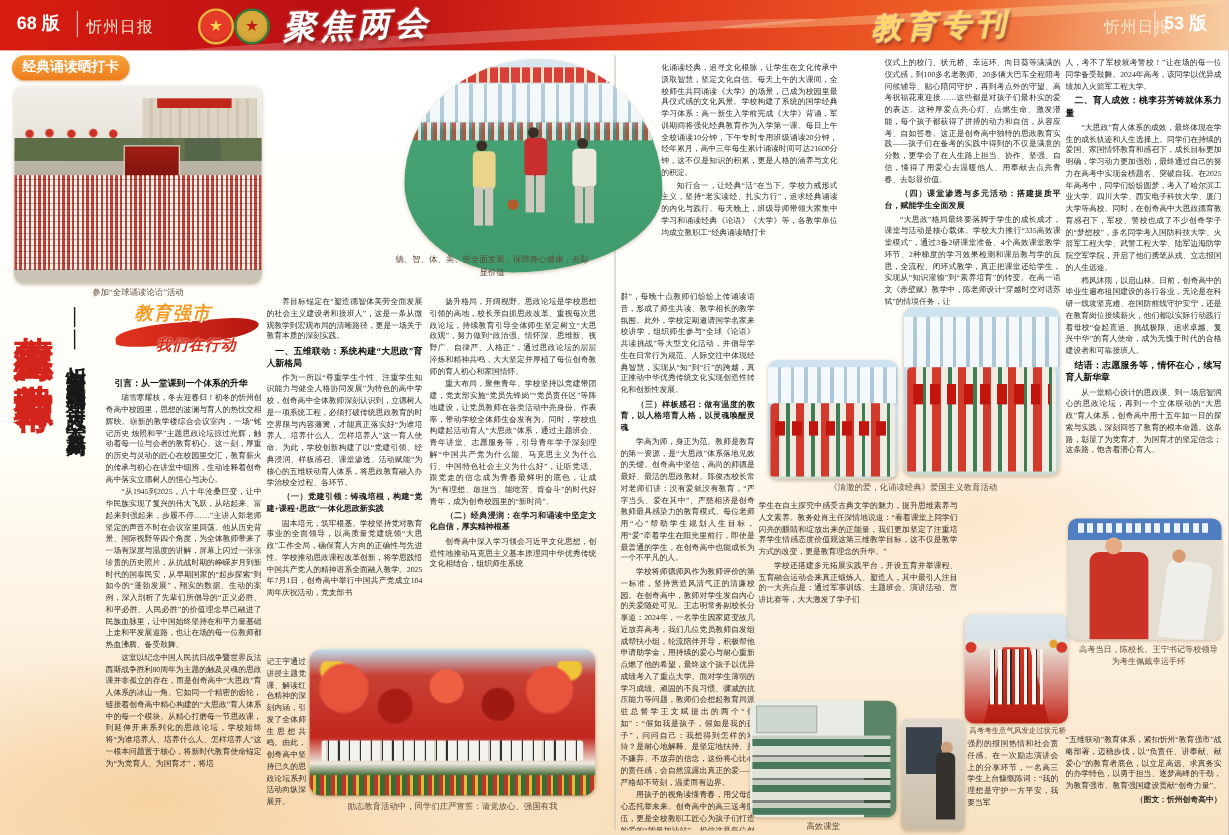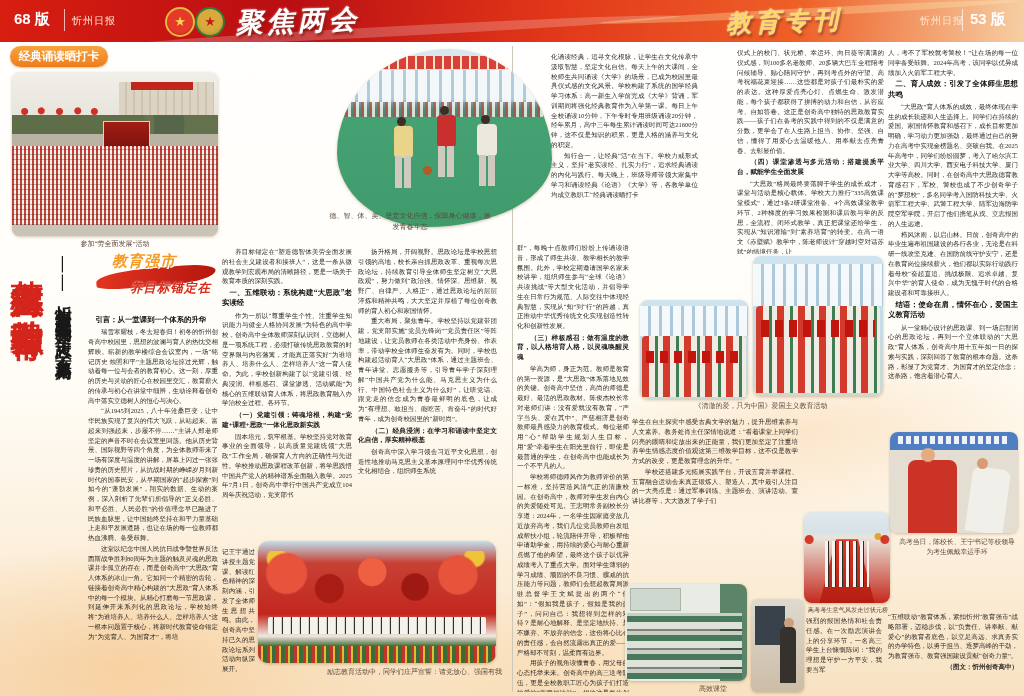--- a/index.html
+++ b/index.html
@@ -6,21 +6,21 @@
   #spread{position:relative;width:1024px;height:696px;margin:0 auto;overflow:hidden;
     background:linear-gradient(#ffffff 0%,#fffdf6 55%,#fcf0dd 78%,#f8e2c2 100%);
     font-family:"Liberation Serif","DejaVu Serif",serif;}
   
   .hdr{position:absolute;left:0;top:0;width:1024px;height:42px;
     background:linear-gradient(95deg,#d81e10 0%,#b90e13 28%,#e03419 52%,#ee6128 78%,#f6cfa4 100%);overflow:hidden;}
   .hdr .streak1,.hdr .streak2{position:absolute;background:rgba(255,255,255,.22);transform:skewY(-3deg);}
   .hdr .streak1{left:120px;top:26px;width:560px;height:10px;border-radius:50%;}
   .hdr .streak2{left:600px;top:8px;width:420px;height:8px;border-radius:50%;background:rgba(255,230,170,.35);}
   .pageno{position:absolute;top:10px;color:#fff;font-weight:bold;font-size:15px;font-family:"Liberation Sans",sans-serif;}
-  .mast{position:absolute;top:14px;color:#ffe9d2;font-size:10px;letter-spacing:1px;font-family:Liberation Sans, sans-serif;}
+  .mast{position:absolute;top:14px;color:#ffe9d2;font-size:13px;letter-spacing:1px;font-family:Liberation Sans, sans-serif;}
   .vsep{position:absolute;top:9px;width:1px;height:22px;background:rgba(255,255,255,.7);}
   .emblem{position:absolute;top:7px;width:26px;height:26px;border-radius:50%;text-align:center;line-height:26px;font-size:13px;}
   .emblem.nat{background:radial-gradient(circle at 50% 42%,#e5392a 60%,#a8140f 100%);border:2px solid #e8b83c;color:#ffd84d;}
   .emblem.cppcc{background:radial-gradient(circle at 50% 42%,#d8a93b 55%,#b4822a 100%);border:2px solid #2f7d3a;color:#c21d12;}
   .callig{position:absolute;font-weight:bold;font-style:italic;letter-spacing:4px;}
   .callig.focus{left:236px;top:3px;font-size:27px;color:#ffffff;text-shadow:1px 2px 3px #7e120c,0 0 2px #fff;transform:rotate(-2deg);}
   .callig.edu{left:726px;top:5px;font-size:25px;color:#ffd766;text-shadow:0 0 2px #ffffff,1px 2px 3px #7e2410;transform:rotate(-2deg);}
   .fold{position:absolute;left:512px;top:46px;width:1px;height:646px;background:#ccc7bb;}
   
   .glow{position:absolute;pointer-events:none;}
@@ -143,29 +143,29 @@
 
   <div class="photo ph-assembly" style="left:12px;top:72px;width:206px;height:164px;">
     <div class="bld"></div>
     <div class="bsign"></div>
     <div class="flagline"></div>
     <div class="trees"></div>
     <div class="screen"></div>
     <div class="crowd"></div>
     <div class="front"></div>
   </div>
-  <div class="cap" style="left:12px;top:239px;width:206px;">参加“劳全面发展”活动</div>
+  <div class="cap" style="left:12px;top:239px;width:206px;">参加“全球诵读论语”活动</div>
 
   <div class="vhead-sub">——忻州创奇高中五维联动构建“大思政”育人新格局</div>
   <div class="vhead-main">落实立德树人　助力教育强市</div>
 
   <div class="ribbon">
     <div class="swoosh"></div>
     <div class="t1">教育强市</div>
-    <div class="t2">养目标锚定在</div>
+    <div class="t2">我们在行动</div>
   </div>
 
   <div class="col" style="left:88px;top:313px;width:130px;height:380px;">
     <div class="hA">引言：从一堂课到一个体系的升华</div>
     <p>瑞雪寒耀枝，冬去迎春归！初冬的忻州创奇高中校园里，思想的波澜与育人的热忱交相辉映。崭新的教学楼综合会议室内，一场“铭记历史 烛照和平”主题思政论坛掠过光辉，触动着每一位与会者的教育初心。这一刻，厚重的历史与灵动的匠心在校园里交汇，教育薪火的传承与初心在讲堂中细辨，生动诠释着创奇高中落实立德树人的恒心与决心。</p>
     <p>“从1945到2025，八十年沧桑巨变，让中华民族实现了复兴的伟大飞跃，从站起来、富起来到强起来，步履不停……”主讲人郑老师坚定的声音不时在会议室里回荡。他从历史背景、国际视野等四个角度，为全体教师带来了一场有深度与温度的讲解，屏幕上闪过一张张珍贵的历史照片，从抗战时期的峥嵘岁月到新时代的国泰民安，从早期国家的“起步探索”到如今的“蓬勃发展”，翔实的数据、生动的案例，深入剖析了先辈们所倡导的“正义必胜、和平必胜、人民必胜”的价值理念早已融进了民族血脉里，让中国始终坚持在和平力量基础上走和平发展道路，也让在场的每一位教师都热血沸腾、备受鼓舞。</p>
     <p>这堂以纪念中国人民抗日战争暨世界反法西斯战争胜利80周年为主题的触及灵魂的思政课并非孤立的存在，而是创奇高中“大思政”育人体系的冰山一角。它如同一个精密的齿轮，链接着创奇高中精心构建的“大思政”育人体系中的每一个模块。从精心打磨每一节思政课，到延伸开来系列化的思政论坛，学校始终将“为谁培养人、培养什么人、怎样培养人”这一根本问题置于核心，将新时代教育使命锚定为“为党育人、为国育才”，将培</p>
   </div>
 
   <div class="photo ph-circle" style="left:337px;top:49px;width:215px;height:178px;">
@@ -182,39 +182,39 @@
         <div class="body" style="background:#c92f2f;"></div>
         <div class="legs"></div>
     </div>
     <div class="player" style="left:63%;top:37%;">
       <div class="head"></div>
         <div class="body" style="background:#ece8de;"></div>
         <div class="legs"></div>
     </div>
     <div class="ball" style="left:40%;top:66%;"></div>
   </div>
-  <div class="cap" style="left:328px;top:211px;width:164px;">德、智、体、美、坚定文化自信，保障身心健康，激发青春斗志</div>
+  <div class="cap" style="left:328px;top:211px;width:164px;">德、智、体、美、劳全面发展，保障身心健康，去彰显价值</div>
 
   <div class="col" style="left:222px;top:247px;width:130px;height:296px;">
     <p>养目标锚定在“塑造德智体美劳全面发展的社会主义建设者和接班人”，这是一条从微观教学到宏观布局的清晰路径，更是一场关于教育本质的深刻实践。</p>
-    <div class="hA">一、五维联动：系统构建“大思政”老实读经</div>
+    <div class="hA">一、五维联动：系统构建“大思政”育人新格局</div>
     <p>作为一所以“尊重学生个性、注重学生知识能力与健全人格协同发展”为特色的高中学校，创奇高中全体教师深刻认识到，立德树人是一项系统工程，必须打破传统思政教育的时空界限与内容藩篱，才能真正落实好“为谁培养人、培养什么人、怎样培养人”这一育人使命。为此，学校创新构建了以“党建引领、经典浸润、样板感召、课堂渗透、活动赋能”为核心的五维联动育人体系，将思政教育融入办学治校全过程、各环节。</p>
     <div class="hB">（一）党建引领：铸魂培根，构建“党建+课程+思政”一体化思政新实践</div>
     <p>固本培元，筑牢根基。学校坚持党对教育事业的全面领导，以高质量党建统领“大思政”工作全局，确保育人方向的正确性与先进性。学校推动思政课程改革创新，将学思践悟中国共产党人的精神谱系全面融入教学。2025年7月1日，创奇高中举行中国共产党成立104周年庆祝活动，党支部书</p>
   </div>
   <div class="col" style="left:222px;top:547px;width:33px;height:142px;">
     <p style="text-indent:0;">记王宇通过讲授主题党课、解读红色精神的深刻内涵，引发了全体师生思想共鸣。由此，创奇高中坚持已久的思政论坛系列活动向纵深展开。</p>
   </div>
 
   <div class="photo ph-flags" style="left:258px;top:541px;width:238px;height:122px;">
     <div class="mass"></div>
     <div class="people"></div>
     <div class="flowers"></div>
   </div>
-  <div class="cap" style="left:252px;top:667px;width:250px;text-align:right;">励志教育活动中，同学们庄严宣誓：请党放心、强国有我</div>
+  <div class="cap" style="left:252px;top:667px;width:250px;">励志教育活动中，同学们庄严宣誓：请党放心、强国有我</div>
 
   <div class="col" style="left:358px;top:247px;width:139px;height:292px;">
     <p>扬升格局，开阔视野。思政论坛是学校思想引领的高地，校长亲自抓思政改革、重视每次思政论坛，持续教育引导全体师生坚定树立“大思政观”，努力做到“政治强、情怀深、思维新、视野广、自律严、人格正”，通过思政论坛的层层淬炼和精神共鸣，大大坚定并厚植了每位创奇教师的育人初心和家国情怀。</p>
     <p>重大布局，聚焦青年。学校坚持以党建带团建，党支部实施“党员先锋岗”“党员责任区”等阵地建设，让党员教师在各类活动中亮身份、作表率，带动学校全体师生奋发有为。同时，学校也构建起活动育人“大思政”体系，通过主题班会、青年讲堂、志愿服务等，引导青年学子深刻理解“中国共产党为什么能、马克思主义为什么行、中国特色社会主义为什么好”，让听党话、跟党走的信念成为青春最鲜明的底色，让成为“有理想、敢担当、能吃苦、肯奋斗”的时代好青年，成为创奇校园里的“新时尚”。</p>
     <div class="hB">（二）经典浸润：在学习和诵读中坚定文化自信，厚实精神根基</div>
     <p>创奇高中深入学习领会习近平文化思想，创造性地推动马克思主义基本原理同中华优秀传统文化相结合，组织师生系统</p>
   </div>
 
   <div class="col" style="left:551px;top:52px;width:147px;height:188px;">
     <p style="text-indent:0;">化诵读经典，追寻文化根脉，让学生在文化传承中汲取智慧，坚定文化自信。每天上午的大课间，全校师生共同诵读《大学》的场景，已成为校园里最具仪式感的文化风景。学校构建了系统的国学经典学习体系：高一新生入学前完成《大学》背诵，军训期间将强化经典教育作为入学第一课。每日上午全校诵读10分钟，下午专时专用班级诵读20分钟，经年累月，高中三年每生累计诵读时间可达21600分钟，这不仅是知识的积累，更是人格的涵养与文化的积淀。</p>
@@ -233,38 +233,38 @@
     <div class="wins"></div>
     <div class="kids"></div>
     <div class="gifts"></div>
   </div>
 
   <div class="photo ph-school" style="left:753px;top:256px;width:130px;height:140px;">
     <div class="wins"></div>
     <div class="kids"></div>
     <div class="gifts" style="top:46%;"></div>
   </div>
-  <div class="cap" style="left:636px;top:401px;width:250px;">《清澈的爱，只为中国》爱国主义教育活动</div>
+  <div class="cap" style="left:636px;top:401px;width:250px;">《清澈的爱，化诵读经典》爱国主义教育活动</div>
 
   <div class="col" style="left:737px;top:48px;width:147px;height:206px;">
     <p style="text-indent:0;">仪式上的校门、状元桥、幸运环、向日葵等满满的仪式感，到100多名老教师、20多辆大巴车全程陪考问候辅导、贴心陪同守护，再到考点外的守望、高考祝福花束迎接……这些都是对孩子们最朴实的爱的表达。这种厚爱点亮心灯、点燃生命、激发潜能，每个孩子都获得了拼搏的动力和自信，从容应考、自如答卷。这正是创奇高中独特的思政教育实践——孩子们在备考的实践中得到的不仅是满意的分数，更学会了在人生路上担当、协作、坚强、自信，懂得了用爱心去温暖他人、用奉献去点亮青春、去彰显价值。</p>
     <div class="hB">（四）课堂渗透与多元活动：搭建提质平台，赋能学生全面发展</div>
     <p>“大思政”格局最终要落脚于学生的成长成才，课堂与活动是核心载体。学校大力推行“335高效课堂模式”，通过3备2研课堂准备、4个高效课堂教学环节、2种梯度的学习效果检测和课后教与学的反思，全流程、闭环式教学，真正把课堂还给学生，实现从“知识灌输”到“素养培育”的转变。在高一语文《赤壁赋》教学中，陈老师设计“穿越时空对话苏轼”的情境任务，让</p>
   </div>
 
   <div class="col" style="left:632px;top:417px;width:166px;height:164px;">
     <p style="text-indent:0;">学生在自主探究中感受古典文学的魅力，提升思维素养与人文素养。教务处肖主任深情地说道：“看着课堂上同学们闪亮的眼睛和绽放出来的正能量，我们更加坚定了注重培养学生情感态度价值观这第三维教学目标，这不仅是教学方式的改变，更是教育理念的升华。”</p>
     <p>学校还搭建多元拓展实践平台，开设五育并举课程、五育融合运动会来真正锻炼人、塑造人，其中最引人注目的一大亮点是：通过军事训练、主题班会、演讲活动、宣讲比赛等，大大激发了学子们</p>
   </div>
 
   <div class="photo ph-class" style="left:625px;top:584px;width:122px;height:97px;">
     <div class="board"></div>
     <div class="rows"></div>
   </div>
-  <div class="cap" style="left:652px;top:684px;width:122px;">高效课堂</div>
+  <div class="cap" style="left:625px;top:684px;width:122px;">高效课堂</div>
 
   <div class="photo ph-speaker" style="left:751px;top:599px;width:53px;height:93px;">
     <div class="scr"></div>
     <div class="phead"></div>
     <div class="person"></div>
   </div>
 
   <div class="photo ph-carpet" style="left:804px;top:512px;width:86px;height:91px;">
     <div class="carpet"></div>
     <div class="sideflags"></div>
@@ -276,24 +276,24 @@
     <div class="bannertxt"></div>
     <div class="man"></div>
     <div class="manhead"></div>
     <div class="stud"></div>
     <div class="studhead"></div>
   </div>
   <div class="cap" style="left:896px;top:537px;width:122px;font-size:6.8px;">高考当日，陈校长、王宁书记等校领导为考生佩戴幸运手环</div>
 
   <div class="col" style="left:888px;top:48px;width:130px;height:382px;">
     <p style="text-indent:0;">人，考不了军校就考警校！”让在场的每一位同学备受鼓舞。2024年高考，该同学以优异成绩加入火箭军工程大学。</p>
-    <div class="hA">二、育人成效：引发了全体师生思想共鸣</div>
+    <div class="hA">二、育人成效：桃李芬芳铸就体系力量</div>
     <p>“大思政”育人体系的成效，最终体现在学生的成长轨迹和人生选择上。同学们在持续的爱国、家国情怀教育和感召下，成长目标更加明确，学习动力更加强劲，最终通过自己的努力在高考中实现金榜题名、突破自我。在2025年高考中，同学们纷纷圆梦，考入了哈尔滨工业大学、四川大学、西安电子科技大学、厦门大学等高校。同时，在创奇高中大思政德育教育感召下，军校、警校也成了不少创奇学子的“梦想校”，多名同学考入国防科技大学、火箭军工程大学、武警工程大学、陆军边海防学院空军学院，开启了他们携笔从戎、立志报国的人生远途。</p>
     <p>栉风沐雨，以启山林。日前，创奇高中的毕业生遍布祖国建设的各行各业，无论是在科研一线攻坚克难、在国防前线守护安宁，还是在教育岗位接续薪火，他们都以实际行动践行着母校“奋起直追、挑战极限、追求卓越、复兴中华”的育人使命，成为无愧于时代的合格建设者和可靠接班人。</p>
-    <div class="hA">结语：使命在肩，情怀在心，爱国主义教育活动</div>
+    <div class="hA">结语：志愿服务等，情怀在心，续写育人新华章</div>
     <p>从一堂精心设计的思政课、到一场启智润心的思政论坛，再到一个立体联动的“大思政”育人体系，创奇高中用十五年如一日的探索与实践，深刻回答了教育的根本命题。这条路，彰显了为党育才、为国育才的坚定信念；这条路，饱含着潜心育人、</p>
   </div>
 
   <div class="col" style="left:806px;top:616px;width:76px;height:78px;">
     <p style="text-indent:0;">强烈的报国热情和社会责任感。在一次励志演讲会上的分享环节，一名高三学生上台慷慨陈词：“我的理想是守护一方平安，我要当军</p>
   </div>
 
   <div class="col" style="left:888px;top:612px;width:130px;height:82px;">
     <p style="text-indent:0;">“五维联动”教育体系，紧扣忻州“教育强市”战略部署，迈稳步伐，以“负责任、讲奉献、献爱心”的教育者底色，以立足高远、求真务实的办学特色，以勇于担当、逐梦高峰的干劲，为教育强市、教育强国建设贡献“创奇力量”。</p>
     <p class="credit">（图文：忻州创奇高中）</p>

